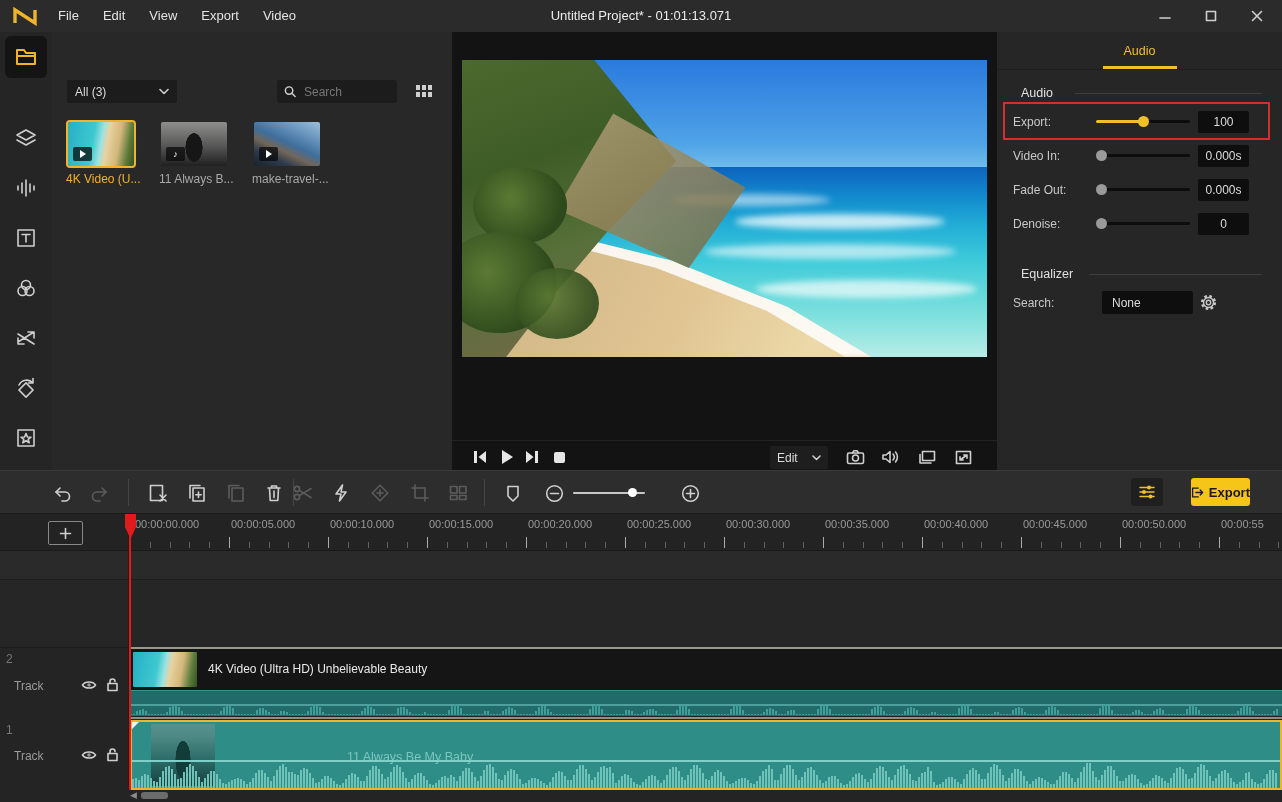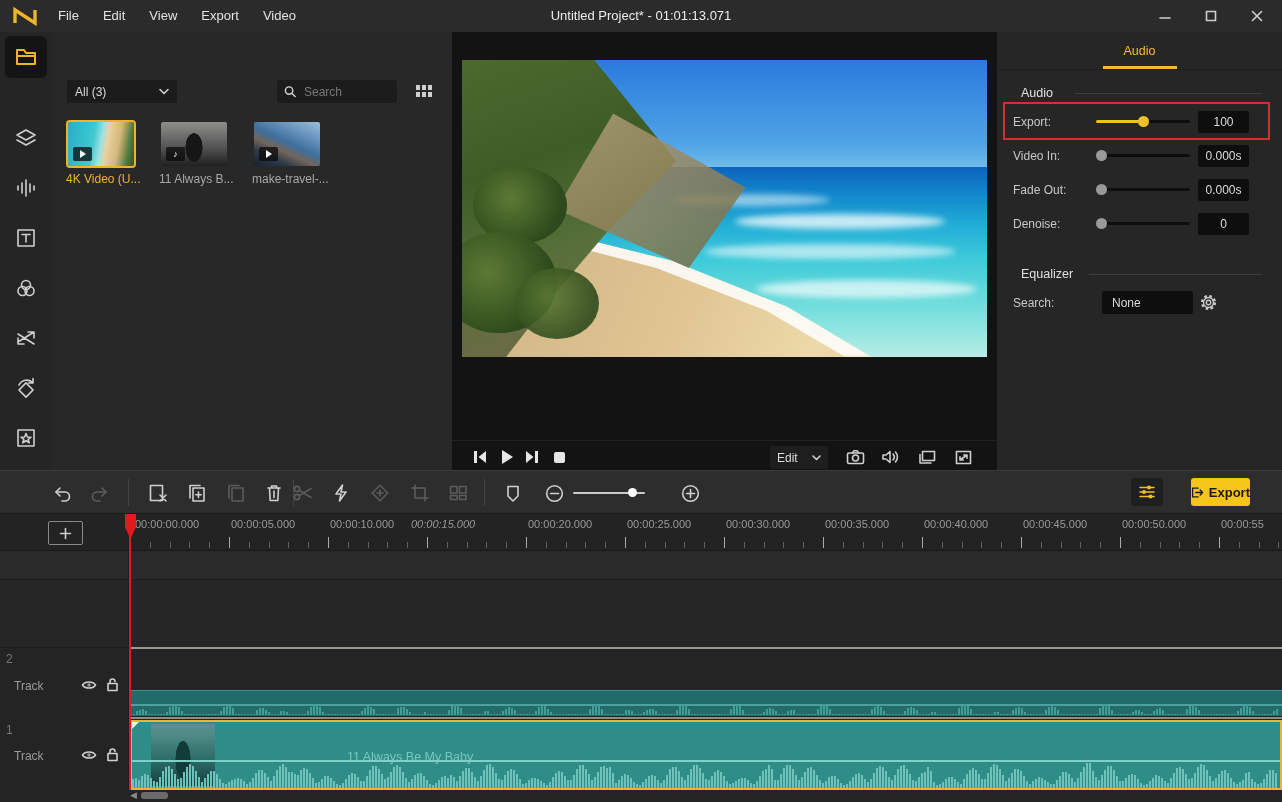--- a/index.html
+++ b/index.html
@@ -517,21 +517,21 @@
 <div class="abs" id="timeline">
   <div class="abs" id="ruler">
     <div class="abs" id="add-track">
       <svg width="13" height="13" viewBox="0 0 13 13">
           <path class="ic" d="M6.5 1.5 V11.5 M1.5 6.5 H11.5" stroke="#b8b8b8" stroke-width="1.3"></path>
         </svg>
     </div>
     <span class="abs rlabel" style="left:135px;">00:00:00.000</span>
     <span class="abs rlabel" style="left:231px;">00:00:05.000</span>
     <span class="abs rlabel" style="left:330px;">00:00:10.000</span>
-    <span class="abs rlabel" style="left:411px;font-style:italic;">00:00:15.000</span>
+    <span class="abs rlabel" style="left:429px;">00:00:15.000</span>
     <span class="abs rlabel" style="left:528px;">00:00:20.000</span>
     <span class="abs rlabel" style="left:627px;">00:00:25.000</span>
     <span class="abs rlabel" style="left:726px;">00:00:30.000</span>
     <span class="abs rlabel" style="left:825px;">00:00:35.000</span>
     <span class="abs rlabel" style="left:924px;">00:00:40.000</span>
     <span class="abs rlabel" style="left:1023px;">00:00:45.000</span>
     <span class="abs rlabel" style="left:1122px;">00:00:50.000</span>
     <span class="abs rlabel" style="left:1221px;">00:00:55</span>
     <div class="abs" id="ticks-minor"></div>
     <div class="abs" id="ticks-major"></div>
@@ -552,20 +552,24 @@
       </svg>
   </div>
   <div class="abs" style="left:106px;top:163px;">
     <svg width="13" height="15" viewBox="0 0 13 15">
         <rect class="ic" x="2" y="6.5" width="9" height="7" stroke="#9a9a9a" stroke-width="1.2"></rect>
         <path class="ic" d="M4 6.5 V4.5 A2.5 2.5 0 0 1 9 4.5" stroke="#9a9a9a" stroke-width="1.2"></path>
       </svg>
   </div>
 
   <div class="abs" id="video-clip-top"></div>
+  <div class="abs clip" id="video-clip-label">
+    <div class="clip-thumb thumb-beach" style="left:3px;top:3px;width:64px;height:35px;"></div>
+    <div class="abs" id="video-clip-title" style="left:78px;top:13px;">4K Video (Ultra HD) Unbelievable Beauty</div>
+  </div>
   <div class="abs clip" id="video-clip-strip">
     <div class="abs" id="video-strip-line"></div>
     <div class="wavebars" id="video-clip-waveform" style="left:0;bottom:1px;width:1150px;height:12px;">
         <i style="left:0px;width:2px;height:1.0px"></i>
         <i style="left:3px;width:2px;height:1.0px"></i>
         <i style="left:6px;width:2px;height:4.0px"></i>
         <i style="left:9px;width:2px;height:5.4px"></i>
         <i style="left:12px;width:2px;height:5.7px"></i>
         <i style="left:15px;width:2px;height:4.4px"></i>
         <i style="left:18px;width:2px;height:1.0px"></i>

